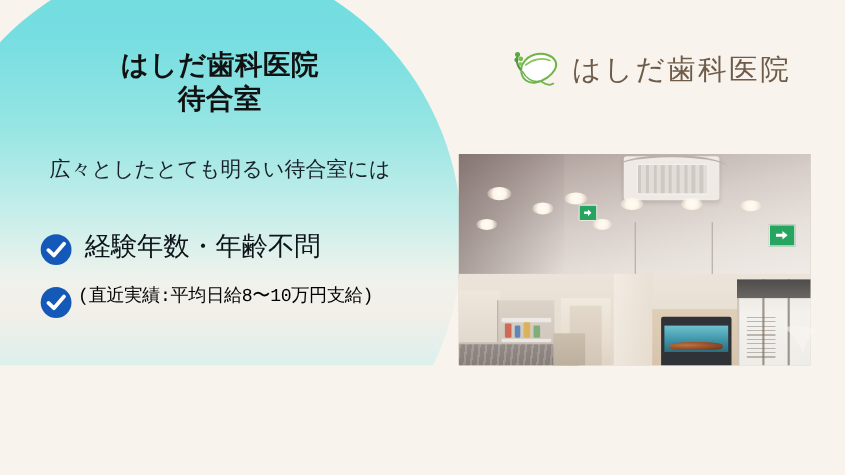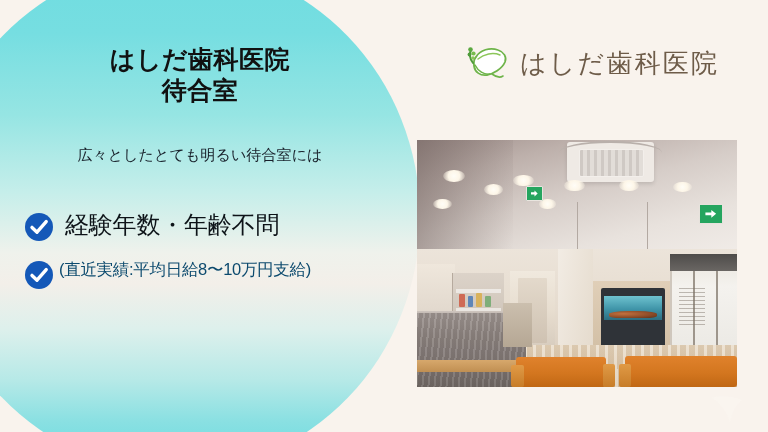--- a/index.html
+++ b/index.html
@@ -9,21 +9,21 @@
   body {
     width: 768px;
     height: 432px;
     overflow: hidden;
     background: #f9f3ed;
     font-family: "Liberation Sans", "DejaVu Sans", sans-serif;
   }
   .slide {
     position: relative;
     width: 768px;
-    height: 432px;
+    height: 332px;
     background: #f9f3ed;
     overflow: hidden;
   }
 
   
   .blob {
     position: absolute;
     left: -70px;
     top: -38px;
     width: 490px;
@@ -67,30 +67,30 @@
   }
   .headline .l2 { display: block; }
 
   .subcopy {
     position: absolute;
     left: 0;
     top: 144px;
     width: 400px;
     text-align: center;
     color: #18202a;
-    font-size: 15px;
+    font-size: 19px;
     line-height: 21px;
     letter-spacing: 0.1px;
   }
   .subcopy .l2 { display: block; }
 
   
   .bullets {
     position: absolute;
-    left: 24px;
+    left: 36px;
     top: 210px;
     width: 376px;
   }
   .bullet {
     display: flex;
     align-items: flex-start;
     margin-bottom: 16px;
   }
   .bullet:last-child { margin-bottom: 0; }
 
@@ -108,27 +108,28 @@
     min-width: 0;
   }
   .bullet-text {
     color: #0d1318;
     font-size: 24px;
     line-height: 30px;
     letter-spacing: -0.2px;
     white-space: nowrap;
   }
   .bullet-sub {
-    color: #0c4a6e;
+    color: #000000;
     font-size: 16.5px;
     line-height: 21px;
     letter-spacing: -0.3px;
     margin-top: 1px;
     margin-left: -6px;
     white-space: nowrap;
+    font-family: Liberation Mono, monospace;
   }
 
   
   .logo {
     position: absolute;
     left: 462px;
     top: 41px;
     display: flex;
     align-items: center;
   }

